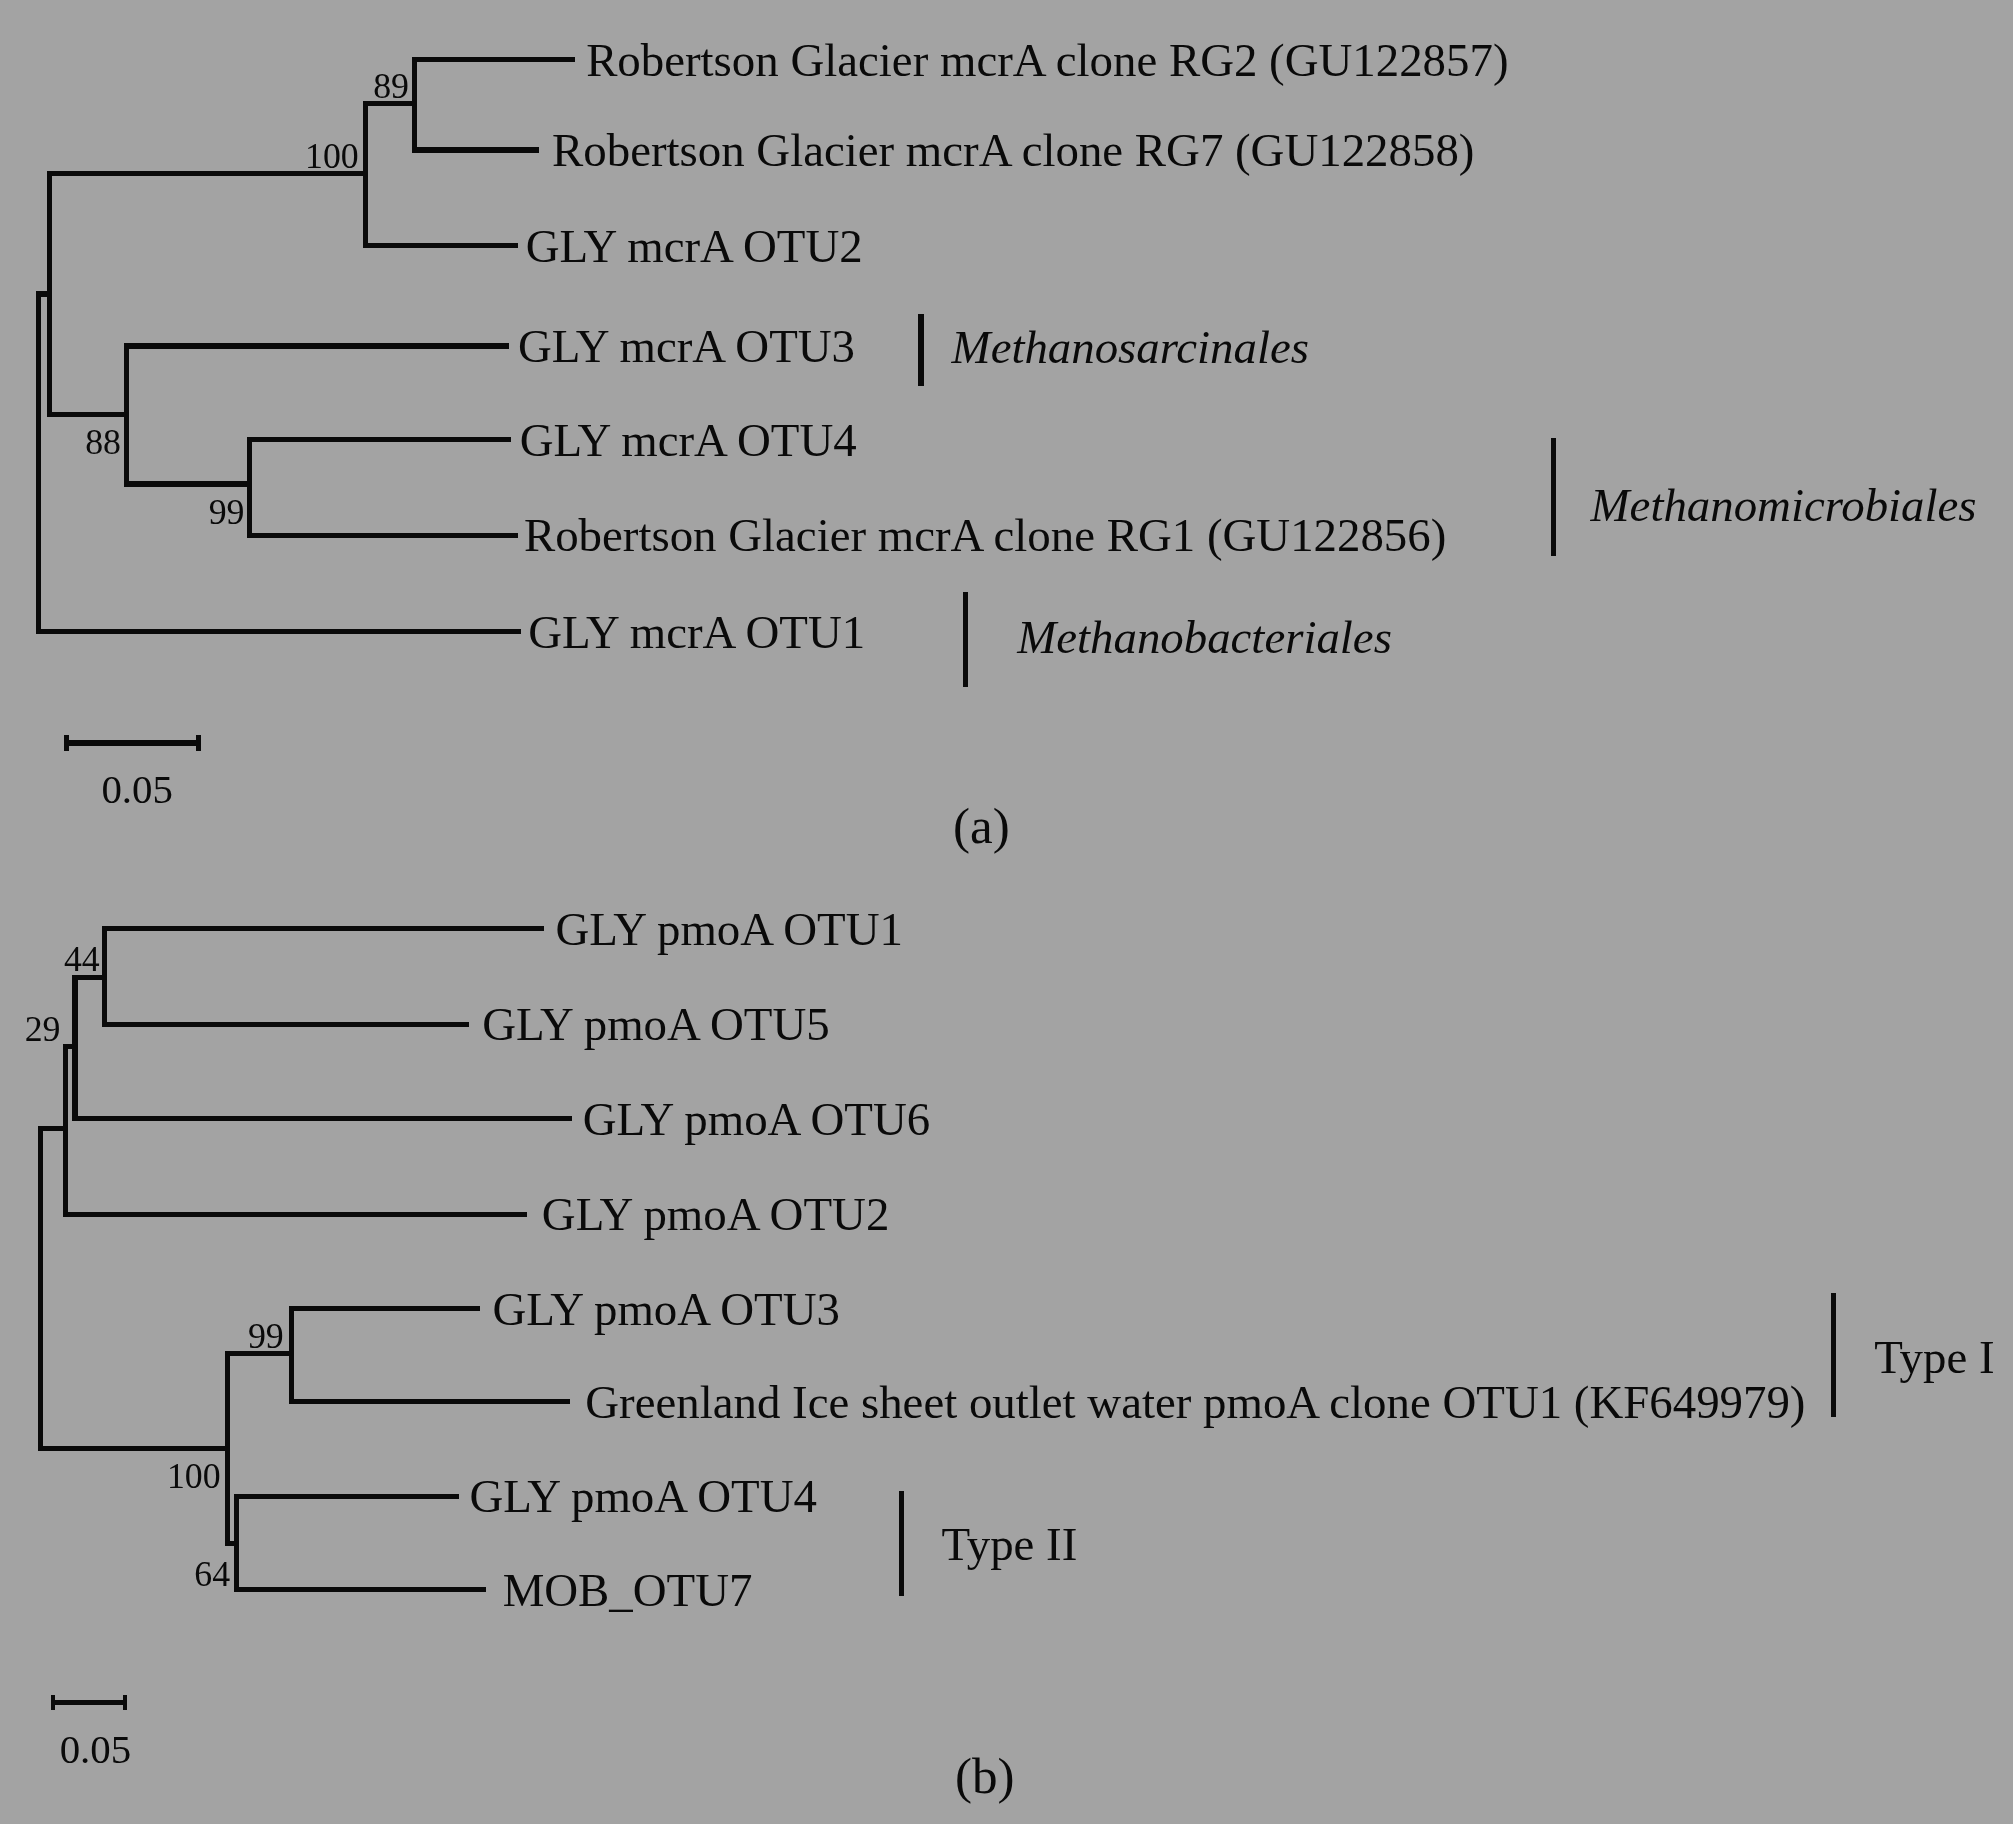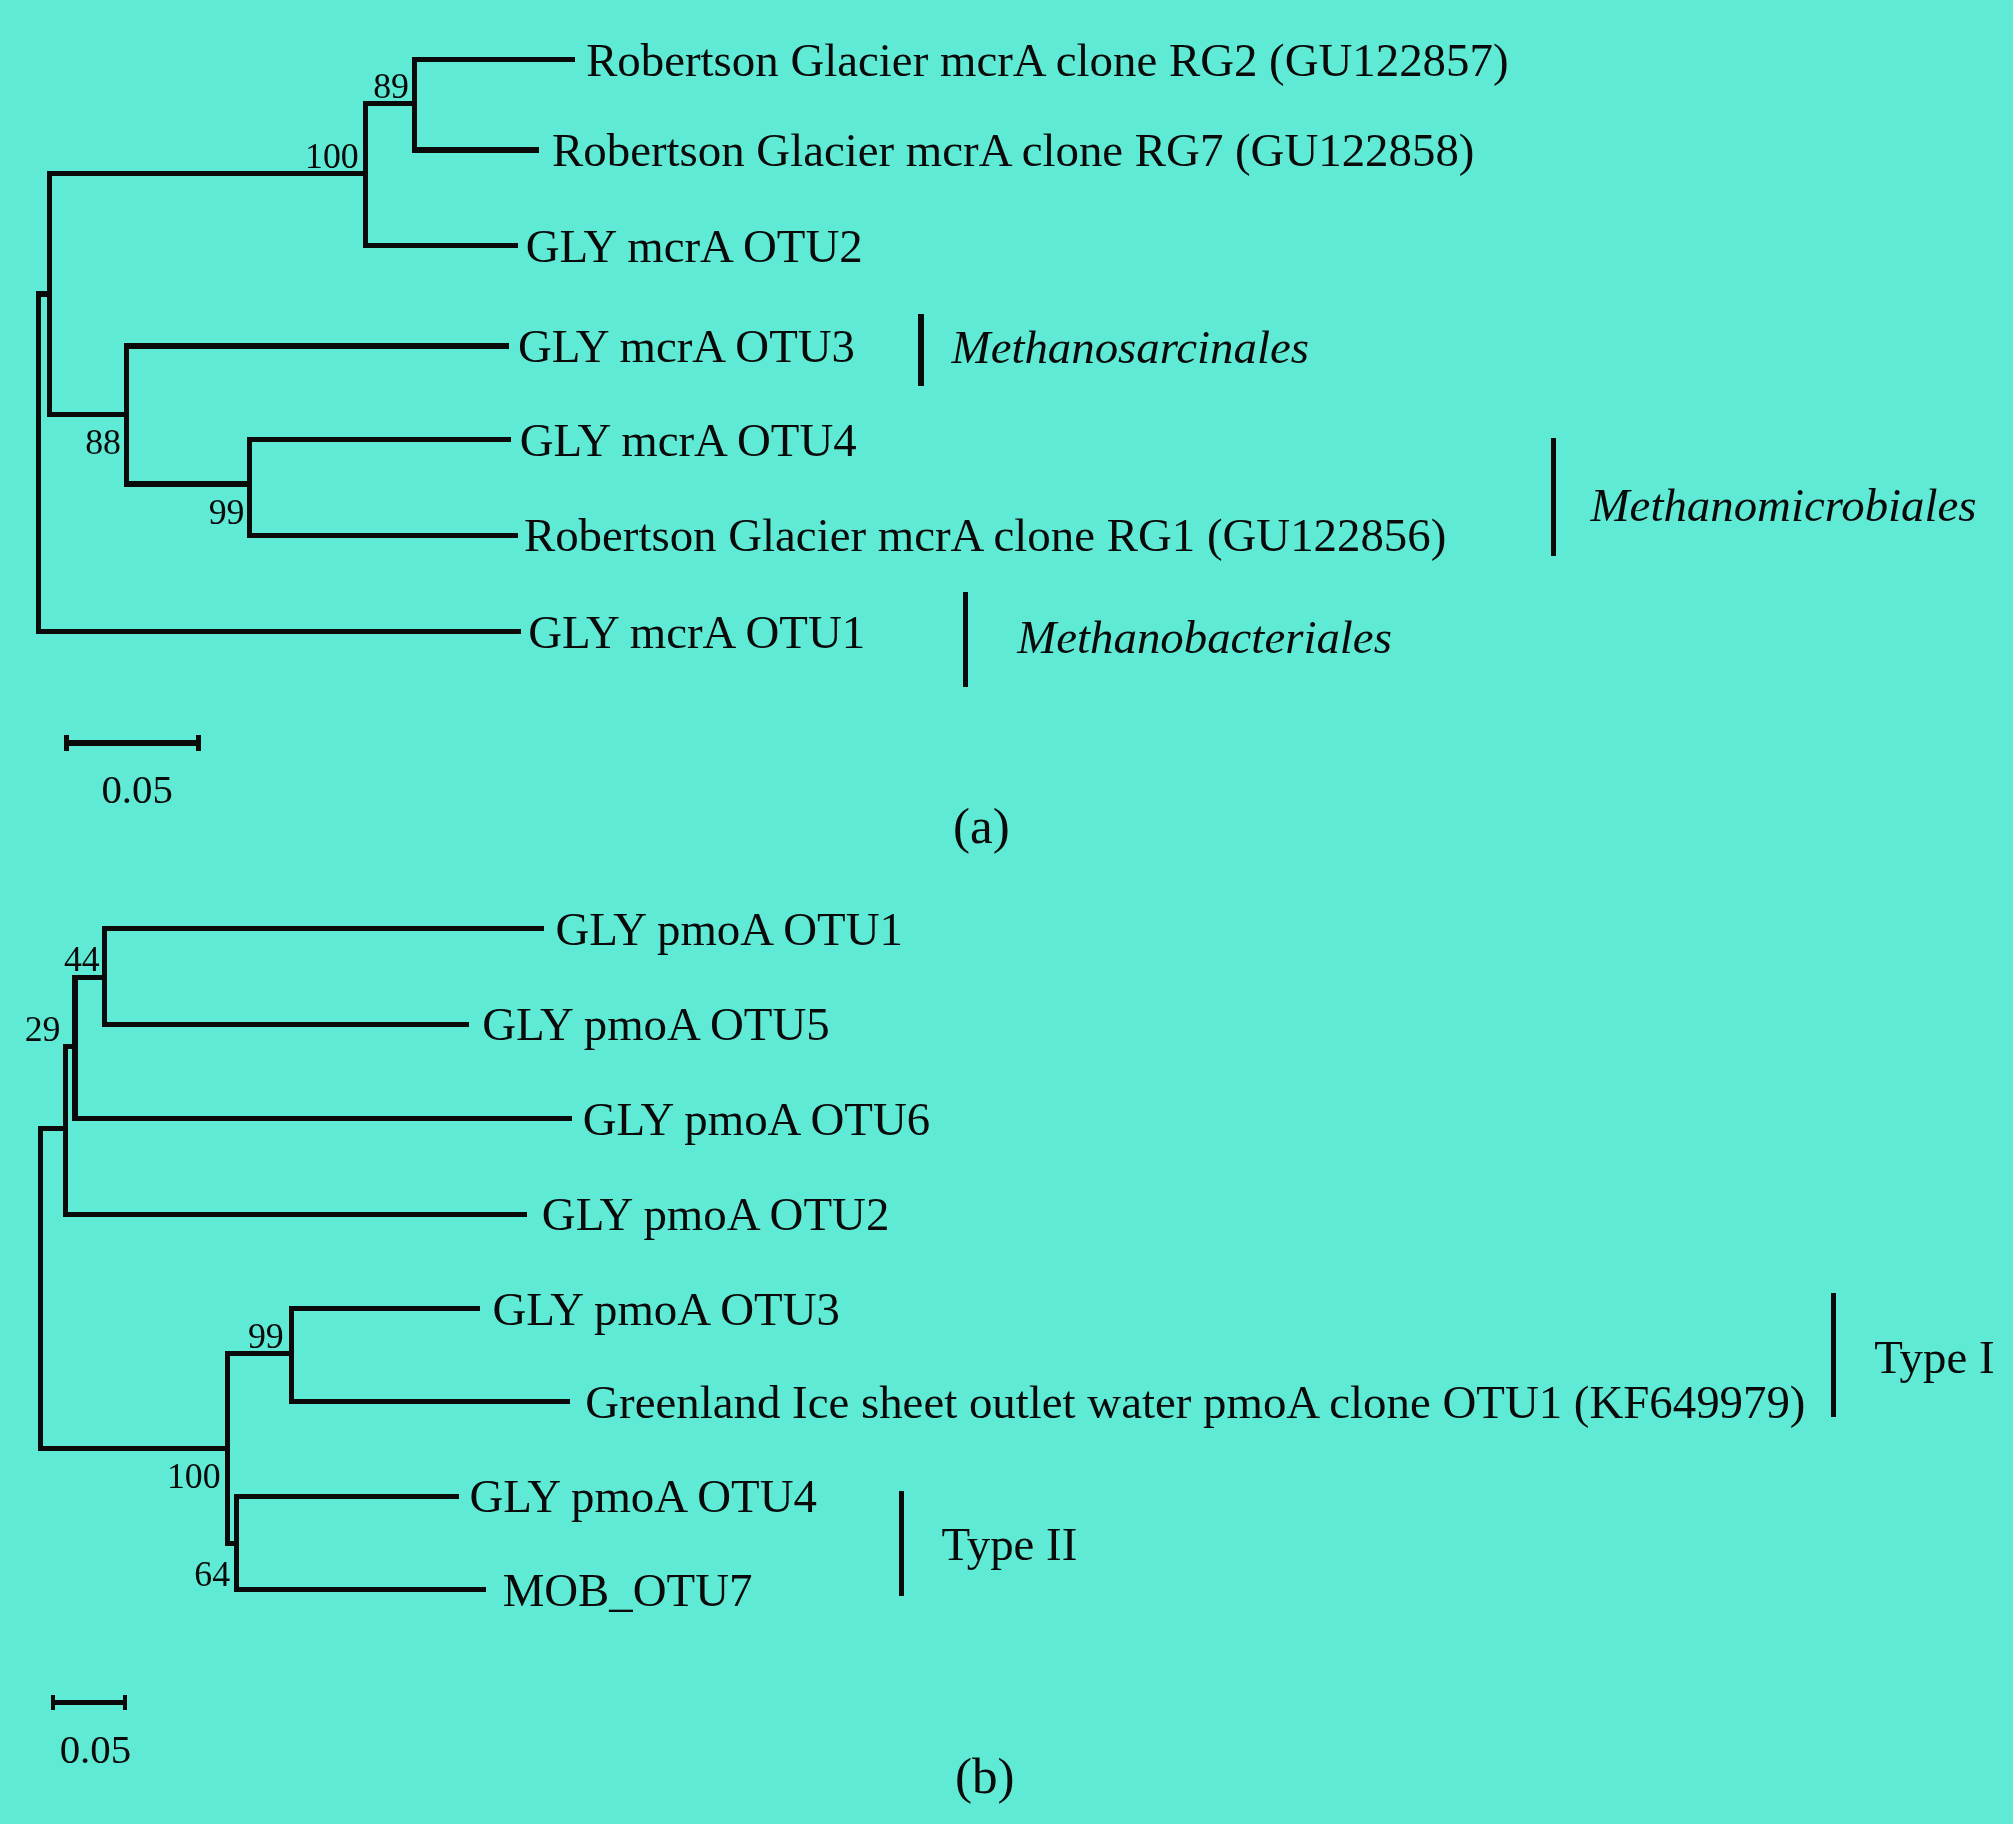--- a/index.html
+++ b/index.html
@@ -1,16 +1,16 @@
 <!DOCTYPE html>
 <html style="font-size:13.6px"><head>
 <meta charset="utf-8">
 <style>
   html,body{margin:0;padding:0;background:#ffffff;}
-  .page{width:2014px;height:1825px;background:#5eead4;position:relative;overflow:hidden;}
+  .page{width:2014px;height:1825px;background:#a3a3a3;position:relative;overflow:hidden;}
   svg{display:block;}
   svg text{font-family:"Liberation Serif","DejaVu Serif",serif;fill:#0a0a0a;}
   .branch{stroke:#0a0a0a;stroke-width:6;stroke-linecap:square;fill:none;shape-rendering:crispEdges;}
   .cladebar{stroke:#0a0a0a;stroke-width:6;stroke-linecap:butt;fill:none;shape-rendering:crispEdges;}
   .sbar{stroke:#0a0a0a;stroke-width:6;stroke-linecap:butt;fill:none;shape-rendering:crispEdges;}
   .stick{stroke:#0a0a0a;stroke-width:5;stroke-linecap:butt;fill:none;shape-rendering:crispEdges;}
   .tip{font-size:55px;}
   .boot{font-size:42px;text-anchor:end;}
   .clade{font-size:55px;}
   .clade.it{font-style:italic;}

